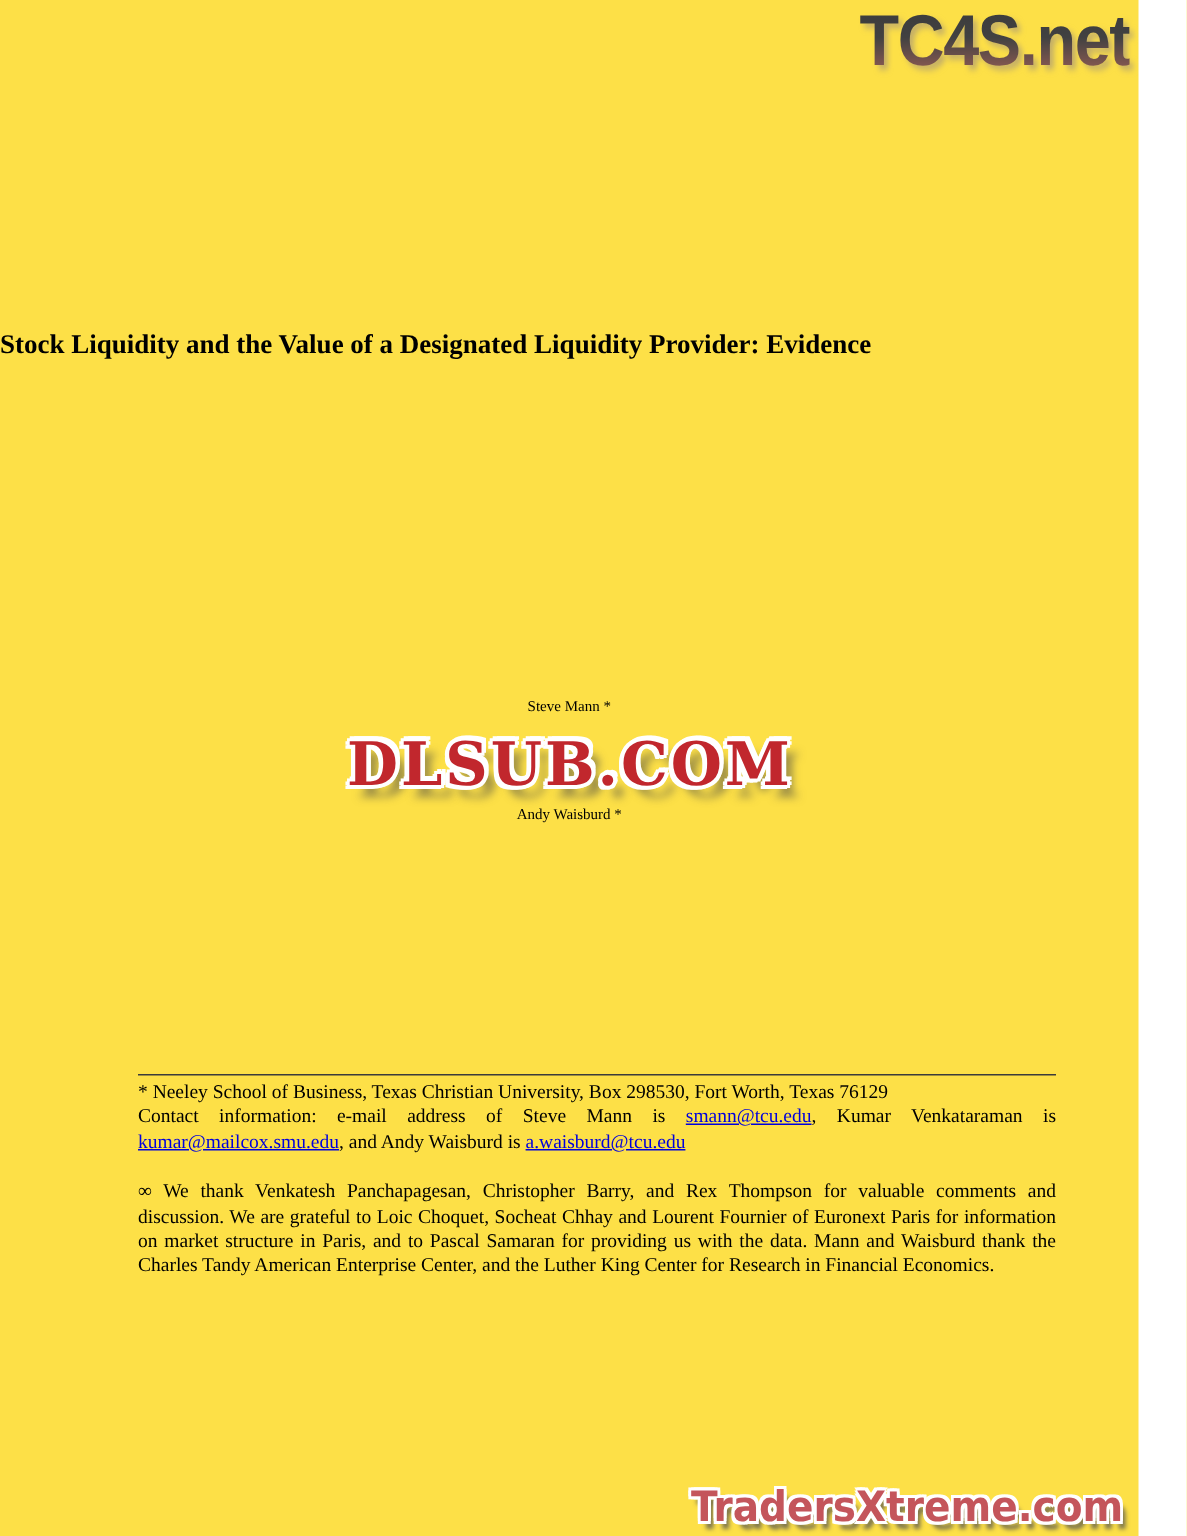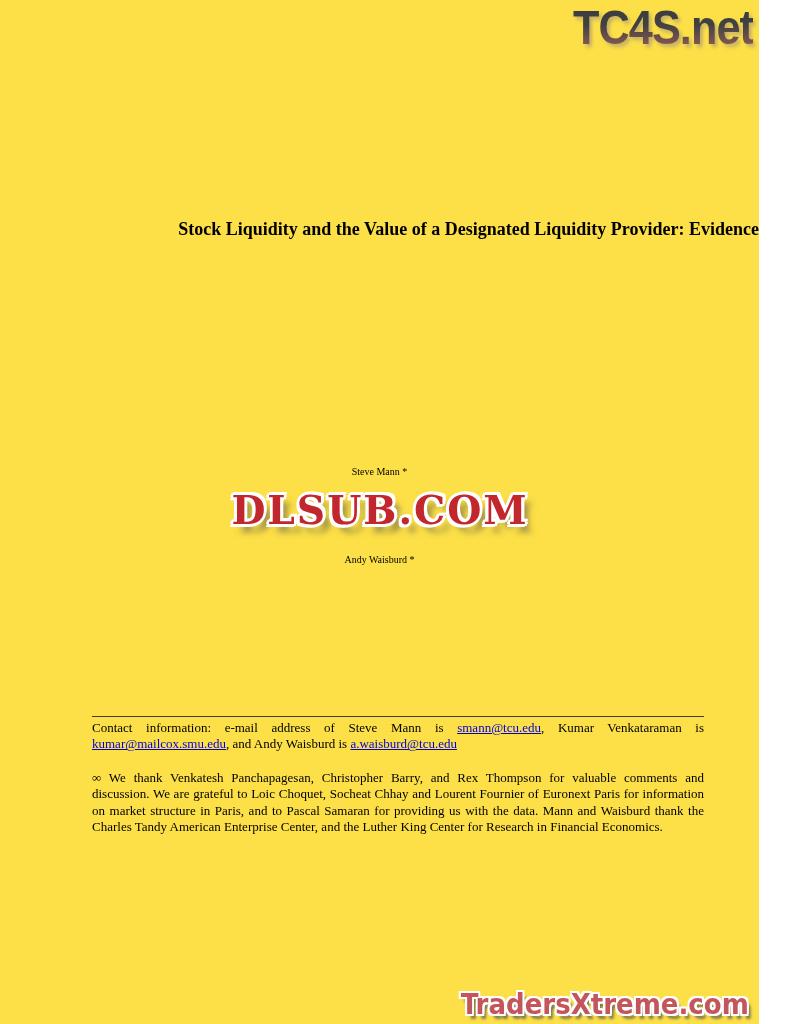--- a/index.html
+++ b/index.html
@@ -65,40 +65,40 @@
       -2px 0 0 #fff, 2px 0 0 #fff, 0 -2px 0 #fff, 0 2px 0 #fff,
       -2px -2px 0 #fff, 2px -2px 0 #fff, -2px 2px 0 #fff, 2px 2px 0 #fff,
       4px 5px 3px rgba(80,80,80,0.75);
   }
 
   
   .title-line1, .title-line2 {
     position: absolute;
     left: 0;
     width: 100%;
-    text-align: right;
+    text-align: left;
     font-weight: bold;
     font-size: 18px;
   }
   .title-line1 { top: 219px; }
   .title-line2 { top: 265px; }
   .title-line2 sup {
     font-size: 12px;
     margin-left: 4px;
   }
 
   .centerline {
     position: absolute;
     left: 0;
     width: 100%;
     text-align: center;
     font-size: 10px;
   }
   .author1 { top: 466px; }
-  .author2 { top: 554px; }
+  .author2 { top: 538px; }
   .draft   { top: 652px; }
 
   .footnote-block {
     position: absolute;
     top: 716px;
     left: 92px;
     width: 612px;
     border-top: 1px solid #3b3b3b;
     padding-top: 3px;
     font-size: 13px;
@@ -124,19 +124,20 @@
 
 
   <div class="centerline author1">Steve Mann *</div>
 
   <div class="wm-mid">DLSUB.COM</div>
 
   <div class="centerline author2">Andy Waisburd *</div>
 
 
   <div class="footnote-block">
+    <div>* Neeley School of Business, Texas Christian University, Box 298530, Fort Worth, Texas 76129</div>
     <p class="contact-para"><span>Contact information: e-mail address of Steve Mann is </span><a class="email">smann@tcu.edu</a><span>, Kumar Venkataraman is </span><a class="email">kumar@mailcox.smu.edu</a><span>, and Andy Waisburd is </span><a class="email">a.waisburd@tcu.edu</a></p>
     <p class="ack-para">∞ We thank Venkatesh Panchapagesan, Christopher Barry, and Rex Thompson for valuable comments and discussion. We are grateful to Loic Choquet, Socheat Chhay and Lourent Fournier of Euronext Paris for information on market structure in Paris, and to Pascal Samaran for providing us with the data. Mann and Waisburd thank the Charles Tandy American Enterprise Center, and the Luther King Center for Research in Financial Economics.</p>
   </div>
 
   <div class="wm-bottom">TradersXtreme.com</div>
 
 </div>
 
 </body></html>

